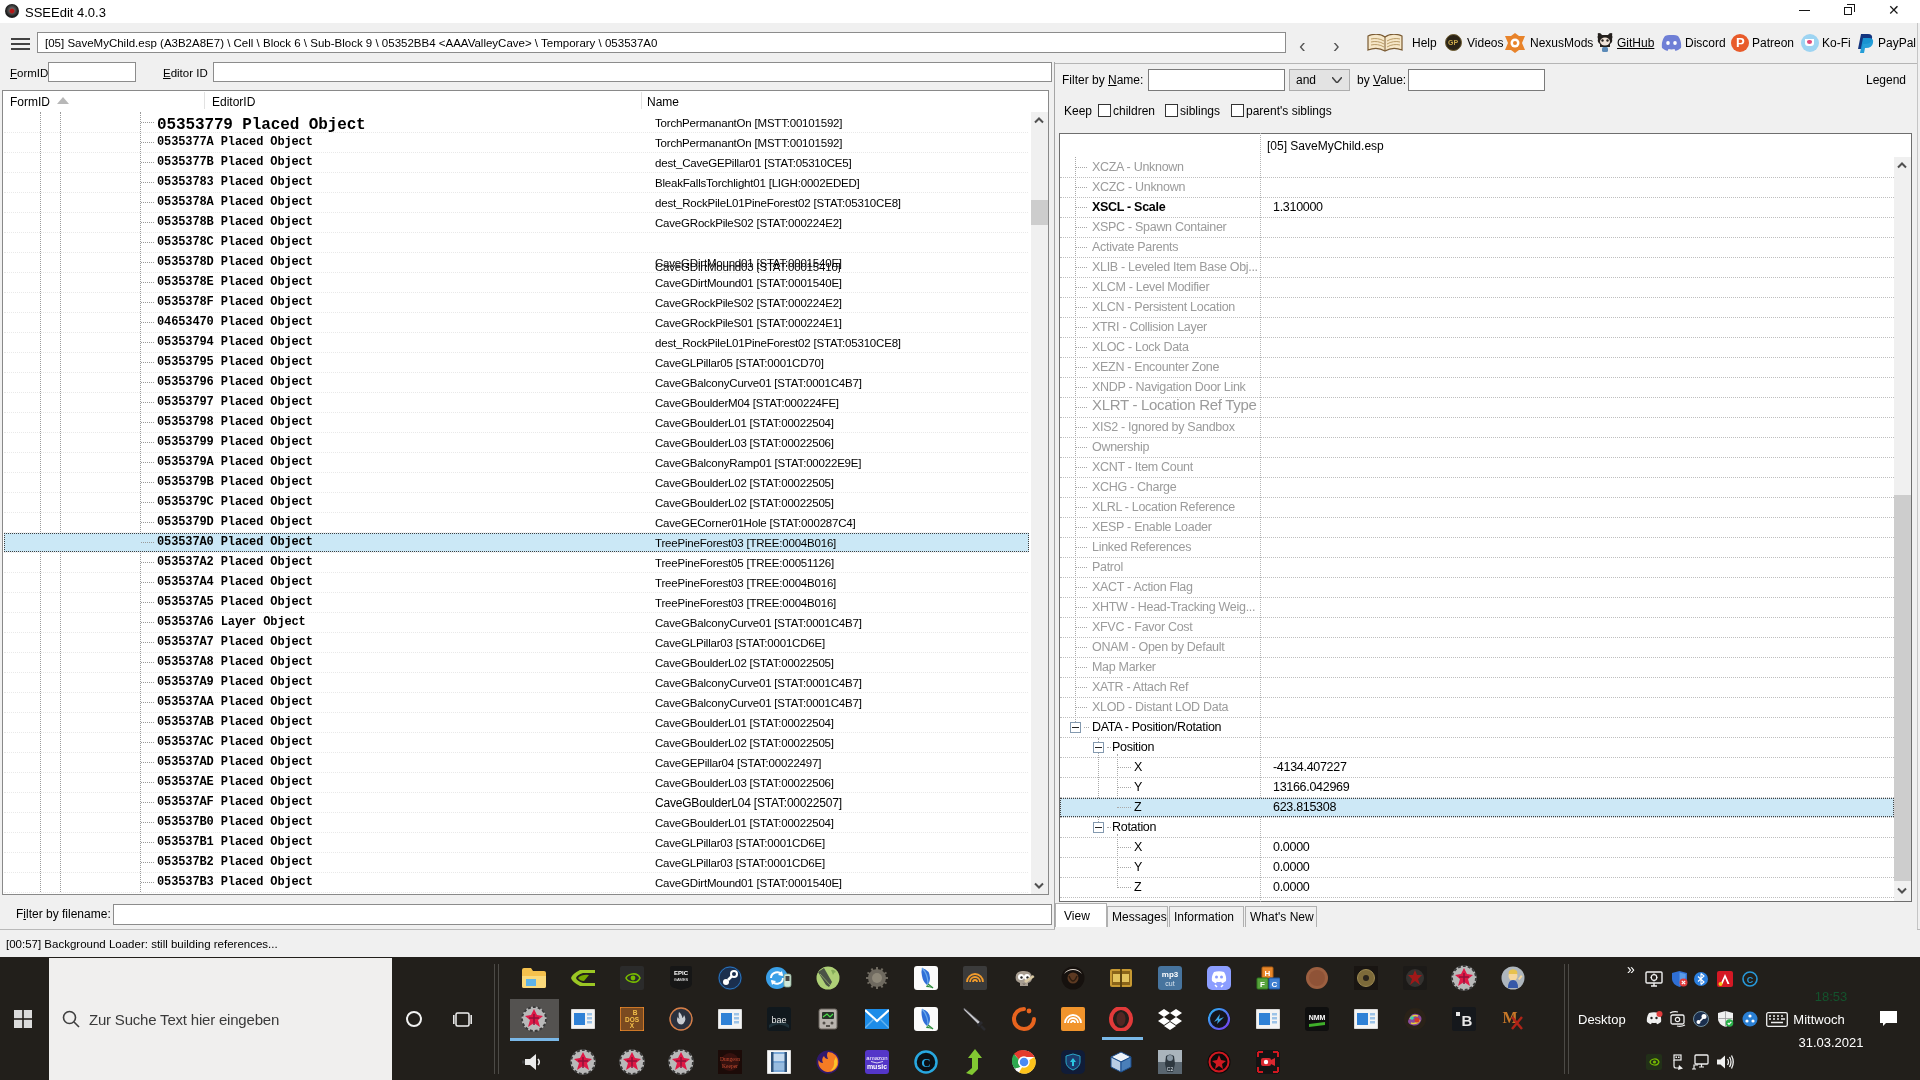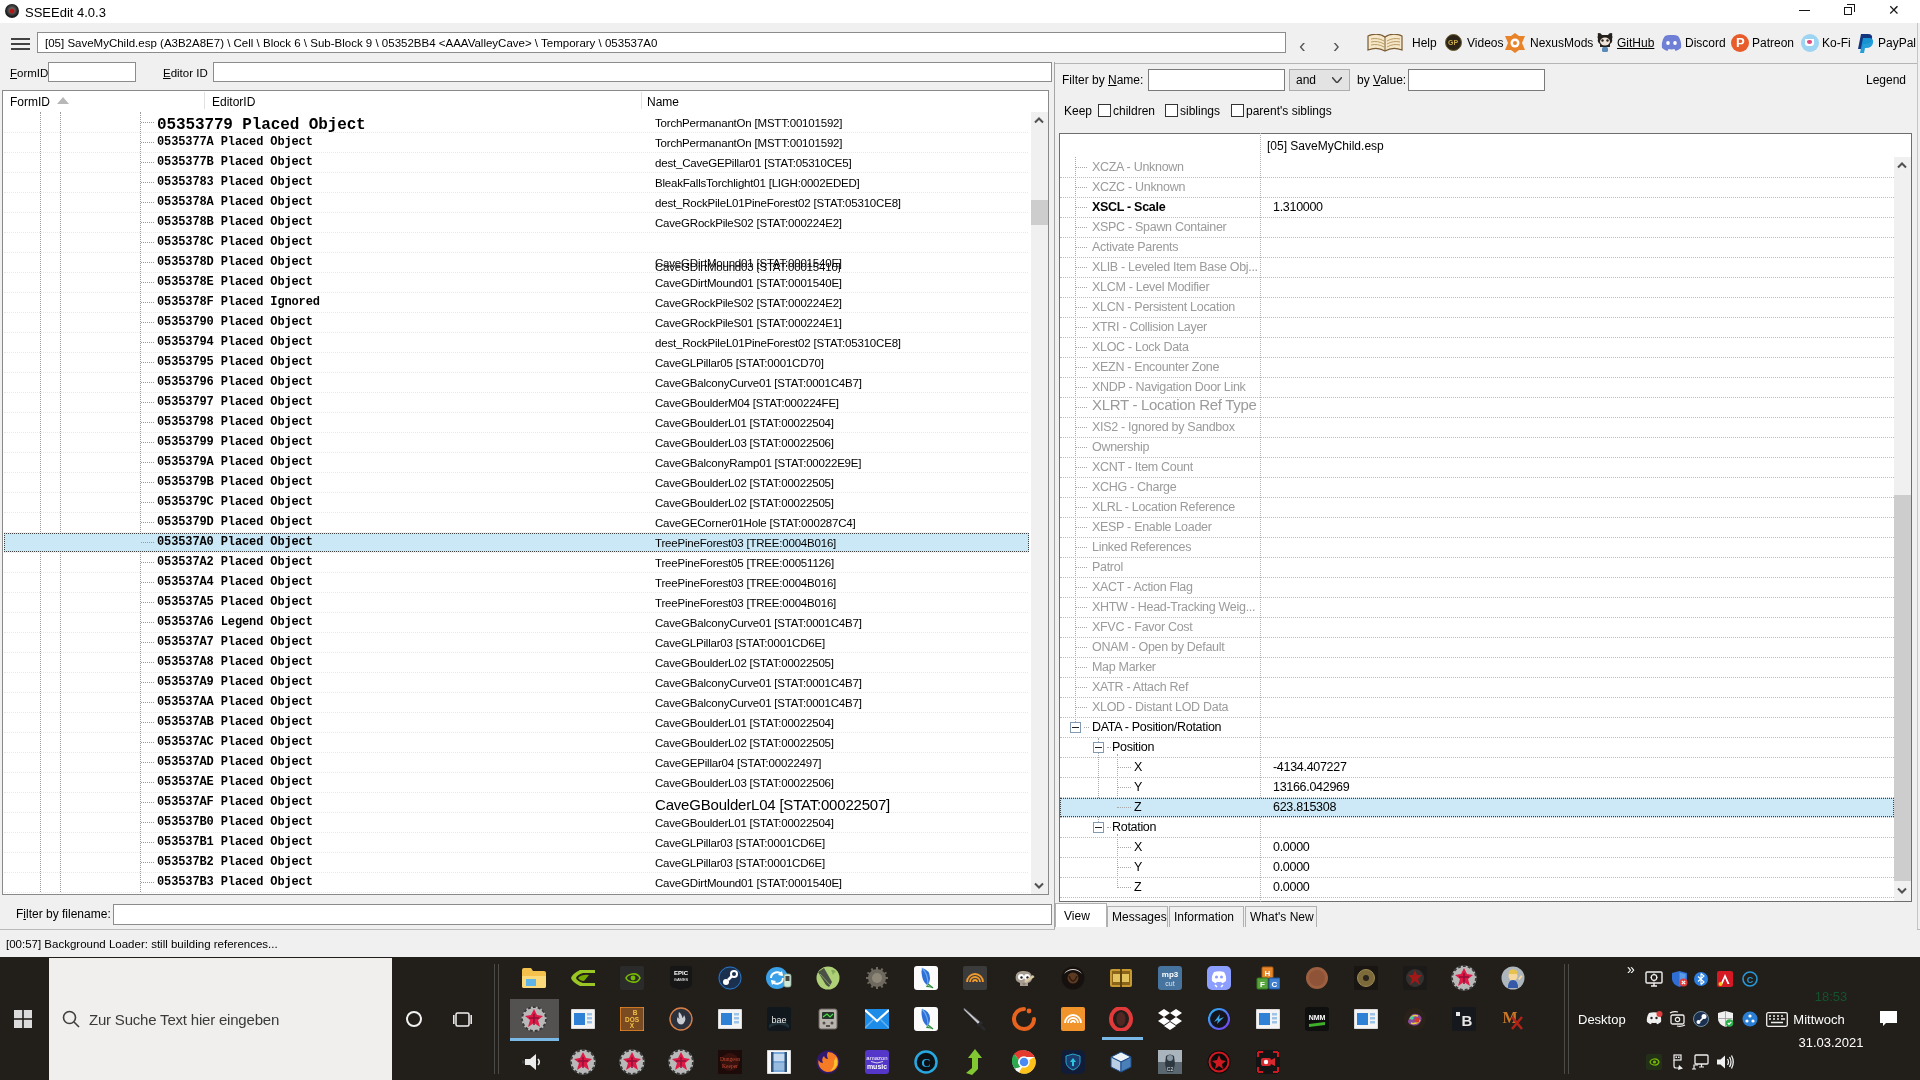--- a/index.html
+++ b/index.html
@@ -114,25 +114,25 @@
 <div class="a " style="left:4px;top:272px;width:1024px;height:1px;border-top:1px dotted #e9e9e9;"></div>
 <div class="a " style="left:141px;top:262px;width:13px;height:1px;border-top:1px dotted #9a9a9a;"></div>
 <div class="a t " style="left:157px;top:255px;font-family:'Liberation Mono',monospace;font-size:12px;color:#000;letter-spacing:-0.12px;font-weight:bold;">0535378D Placed Object</div>
 <div class="a t " style="left:655px;top:256px;font-size:11.5px;color:#000;letter-spacing:-0.2px;">CaveGDirtMound01 [STAT:0001540E]</div>
 <div class="a " style="left:4px;top:292px;width:1024px;height:1px;border-top:1px dotted #e9e9e9;"></div>
 <div class="a " style="left:141px;top:282px;width:13px;height:1px;border-top:1px dotted #9a9a9a;"></div>
 <div class="a t " style="left:157px;top:275px;font-family:'Liberation Mono',monospace;font-size:12px;color:#000;letter-spacing:-0.12px;font-weight:bold;">0535378E Placed Object</div>
 <div class="a t " style="left:655px;top:276px;font-size:11.5px;color:#000;letter-spacing:-0.2px;">CaveGDirtMound01 [STAT:0001540E]</div>
 <div class="a " style="left:4px;top:312px;width:1024px;height:1px;border-top:1px dotted #e9e9e9;"></div>
 <div class="a " style="left:141px;top:302px;width:13px;height:1px;border-top:1px dotted #9a9a9a;"></div>
-<div class="a t " style="left:157px;top:295px;font-family:'Liberation Mono',monospace;font-size:12px;color:#000;letter-spacing:-0.12px;font-weight:bold;">0535378F Placed Ignored</div>
+<div class="a t " style="left:157px;top:295px;font-family:'Liberation Mono',monospace;font-size:12px;color:#000;letter-spacing:-0.12px;font-weight:bold;">0535378F Placed Object</div>
 <div class="a t " style="left:655px;top:296px;font-size:11.5px;color:#000;letter-spacing:-0.2px;">CaveGRockPileS02 [STAT:000224E2]</div>
 <div class="a " style="left:4px;top:332px;width:1024px;height:1px;border-top:1px dotted #e9e9e9;"></div>
 <div class="a " style="left:141px;top:322px;width:13px;height:1px;border-top:1px dotted #9a9a9a;"></div>
-<div class="a t " style="left:157px;top:315px;font-family:'Liberation Mono',monospace;font-size:12px;color:#000;letter-spacing:-0.12px;font-weight:bold;">05353790 Placed Object</div>
+<div class="a t " style="left:157px;top:315px;font-family:'Liberation Mono',monospace;font-size:12px;color:#000;letter-spacing:-0.12px;font-weight:bold;">04653470 Placed Object</div>
 <div class="a t " style="left:655px;top:316px;font-size:11.5px;color:#000;letter-spacing:-0.2px;">CaveGRockPileS01 [STAT:000224E1]</div>
 <div class="a " style="left:4px;top:352px;width:1024px;height:1px;border-top:1px dotted #e9e9e9;"></div>
 <div class="a " style="left:141px;top:342px;width:13px;height:1px;border-top:1px dotted #9a9a9a;"></div>
 <div class="a t " style="left:157px;top:335px;font-family:'Liberation Mono',monospace;font-size:12px;color:#000;letter-spacing:-0.12px;font-weight:bold;">05353794 Placed Object</div>
 <div class="a t " style="left:655px;top:336px;font-size:11.5px;color:#000;letter-spacing:-0.2px;">dest_RockPileL01PineForest02 [STAT:05310CE8]</div>
 <div class="a " style="left:4px;top:372px;width:1024px;height:1px;border-top:1px dotted #e9e9e9;"></div>
 <div class="a " style="left:141px;top:362px;width:13px;height:1px;border-top:1px dotted #9a9a9a;"></div>
 <div class="a t " style="left:157px;top:355px;font-family:'Liberation Mono',monospace;font-size:12px;color:#000;letter-spacing:-0.12px;font-weight:bold;">05353795 Placed Object</div>
 <div class="a t " style="left:655px;top:356px;font-size:11.5px;color:#000;letter-spacing:-0.2px;">CaveGLPillar05 [STAT:0001CD70]</div>
 <div class="a " style="left:4px;top:392px;width:1024px;height:1px;border-top:1px dotted #e9e9e9;"></div>
@@ -179,21 +179,21 @@
 <div class="a " style="left:4px;top:592px;width:1024px;height:1px;border-top:1px dotted #e9e9e9;"></div>
 <div class="a " style="left:141px;top:582px;width:13px;height:1px;border-top:1px dotted #9a9a9a;"></div>
 <div class="a t " style="left:157px;top:575px;font-family:'Liberation Mono',monospace;font-size:12px;color:#000;letter-spacing:-0.12px;font-weight:bold;">053537A4 Placed Object</div>
 <div class="a t " style="left:655px;top:576px;font-size:11.5px;color:#000;letter-spacing:-0.2px;">TreePineForest03 [TREE:0004B016]</div>
 <div class="a " style="left:4px;top:612px;width:1024px;height:1px;border-top:1px dotted #e9e9e9;"></div>
 <div class="a " style="left:141px;top:602px;width:13px;height:1px;border-top:1px dotted #9a9a9a;"></div>
 <div class="a t " style="left:157px;top:595px;font-family:'Liberation Mono',monospace;font-size:12px;color:#000;letter-spacing:-0.12px;font-weight:bold;">053537A5 Placed Object</div>
 <div class="a t " style="left:655px;top:596px;font-size:11.5px;color:#000;letter-spacing:-0.2px;">TreePineForest03 [TREE:0004B016]</div>
 <div class="a " style="left:4px;top:632px;width:1024px;height:1px;border-top:1px dotted #e9e9e9;"></div>
 <div class="a " style="left:141px;top:622px;width:13px;height:1px;border-top:1px dotted #9a9a9a;"></div>
-<div class="a t " style="left:157px;top:615px;font-family:'Liberation Mono',monospace;font-size:12px;color:#000;letter-spacing:-0.12px;font-weight:bold;">053537A6 Legend Object</div>
+<div class="a t " style="left:157px;top:615px;font-family:'Liberation Mono',monospace;font-size:12px;color:#000;letter-spacing:-0.12px;font-weight:bold;">053537A6 Layer Object</div>
 <div class="a t " style="left:655px;top:616px;font-size:11.5px;color:#000;letter-spacing:-0.2px;">CaveGBalconyCurve01 [STAT:0001C4B7]</div>
 <div class="a " style="left:4px;top:652px;width:1024px;height:1px;border-top:1px dotted #e9e9e9;"></div>
 <div class="a " style="left:141px;top:642px;width:13px;height:1px;border-top:1px dotted #9a9a9a;"></div>
 <div class="a t " style="left:157px;top:635px;font-family:'Liberation Mono',monospace;font-size:12px;color:#000;letter-spacing:-0.12px;font-weight:bold;">053537A7 Placed Object</div>
 <div class="a t " style="left:655px;top:636px;font-size:11.5px;color:#000;letter-spacing:-0.2px;">CaveGLPillar03 [STAT:0001CD6E]</div>
 <div class="a " style="left:4px;top:672px;width:1024px;height:1px;border-top:1px dotted #e9e9e9;"></div>
 <div class="a " style="left:141px;top:662px;width:13px;height:1px;border-top:1px dotted #9a9a9a;"></div>
 <div class="a t " style="left:157px;top:655px;font-family:'Liberation Mono',monospace;font-size:12px;color:#000;letter-spacing:-0.12px;font-weight:bold;">053537A8 Placed Object</div>
 <div class="a t " style="left:655px;top:656px;font-size:11.5px;color:#000;letter-spacing:-0.2px;">CaveGBoulderL02 [STAT:00022505]</div>
 <div class="a " style="left:4px;top:692px;width:1024px;height:1px;border-top:1px dotted #e9e9e9;"></div>
@@ -216,21 +216,21 @@
 <div class="a " style="left:141px;top:762px;width:13px;height:1px;border-top:1px dotted #9a9a9a;"></div>
 <div class="a t " style="left:157px;top:755px;font-family:'Liberation Mono',monospace;font-size:12px;color:#000;letter-spacing:-0.12px;font-weight:bold;">053537AD Placed Object</div>
 <div class="a t " style="left:655px;top:756px;font-size:11.5px;color:#000;letter-spacing:-0.2px;">CaveGEPillar04 [STAT:00022497]</div>
 <div class="a " style="left:4px;top:792px;width:1024px;height:1px;border-top:1px dotted #e9e9e9;"></div>
 <div class="a " style="left:141px;top:782px;width:13px;height:1px;border-top:1px dotted #9a9a9a;"></div>
 <div class="a t " style="left:157px;top:775px;font-family:'Liberation Mono',monospace;font-size:12px;color:#000;letter-spacing:-0.12px;font-weight:bold;">053537AE Placed Object</div>
 <div class="a t " style="left:655px;top:776px;font-size:11.5px;color:#000;letter-spacing:-0.2px;">CaveGBoulderL03 [STAT:00022506]</div>
 <div class="a " style="left:4px;top:812px;width:1024px;height:1px;border-top:1px dotted #e9e9e9;"></div>
 <div class="a " style="left:141px;top:802px;width:13px;height:1px;border-top:1px dotted #9a9a9a;"></div>
 <div class="a t " style="left:157px;top:795px;font-family:'Liberation Mono',monospace;font-size:12px;color:#000;letter-spacing:-0.12px;font-weight:bold;">053537AF Placed Object</div>
-<div class="a t " style="left:655px;top:796px;font-size:15px;color:#000;letter-spacing:-0.2px;">CaveGBoulderL04 [STAT:00022507]</div>
+<div class="a t " style="left:655px;top:796px;font-size:12px;color:#000;letter-spacing:-0.2px;">CaveGBoulderL04 [STAT:00022507]</div>
 <div class="a " style="left:4px;top:832px;width:1024px;height:1px;border-top:1px dotted #e9e9e9;"></div>
 <div class="a " style="left:141px;top:822px;width:13px;height:1px;border-top:1px dotted #9a9a9a;"></div>
 <div class="a t " style="left:157px;top:815px;font-family:'Liberation Mono',monospace;font-size:12px;color:#000;letter-spacing:-0.12px;font-weight:bold;">053537B0 Placed Object</div>
 <div class="a t " style="left:655px;top:816px;font-size:11.5px;color:#000;letter-spacing:-0.2px;">CaveGBoulderL01 [STAT:00022504]</div>
 <div class="a " style="left:4px;top:852px;width:1024px;height:1px;border-top:1px dotted #e9e9e9;"></div>
 <div class="a " style="left:141px;top:842px;width:13px;height:1px;border-top:1px dotted #9a9a9a;"></div>
 <div class="a t " style="left:157px;top:835px;font-family:'Liberation Mono',monospace;font-size:12px;color:#000;letter-spacing:-0.12px;font-weight:bold;">053537B1 Placed Object</div>
 <div class="a t " style="left:655px;top:836px;font-size:11.5px;color:#000;letter-spacing:-0.2px;">CaveGLPillar03 [STAT:0001CD6E]</div>
 <div class="a " style="left:4px;top:872px;width:1024px;height:1px;border-top:1px dotted #e9e9e9;"></div>
 <div class="a " style="left:141px;top:862px;width:13px;height:1px;border-top:1px dotted #9a9a9a;"></div>

